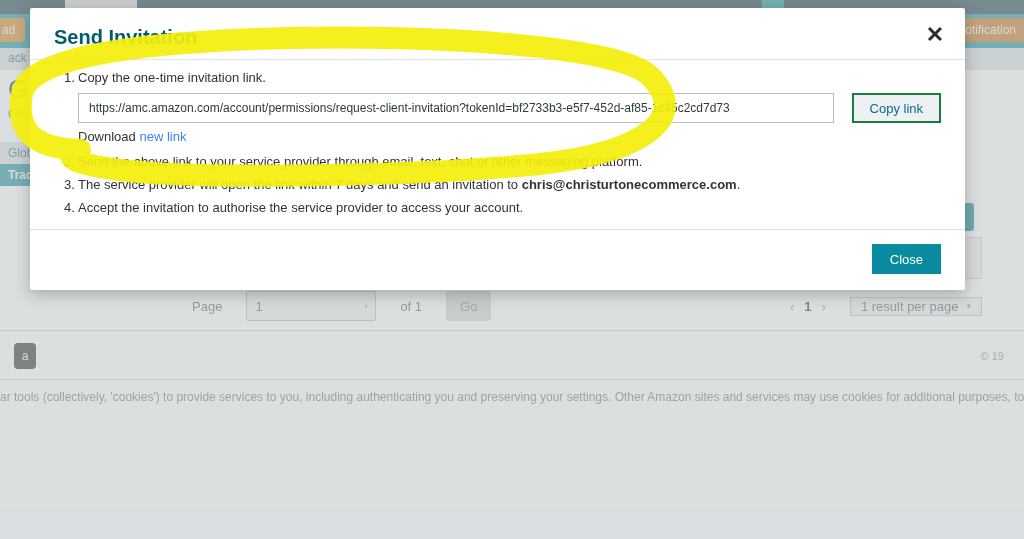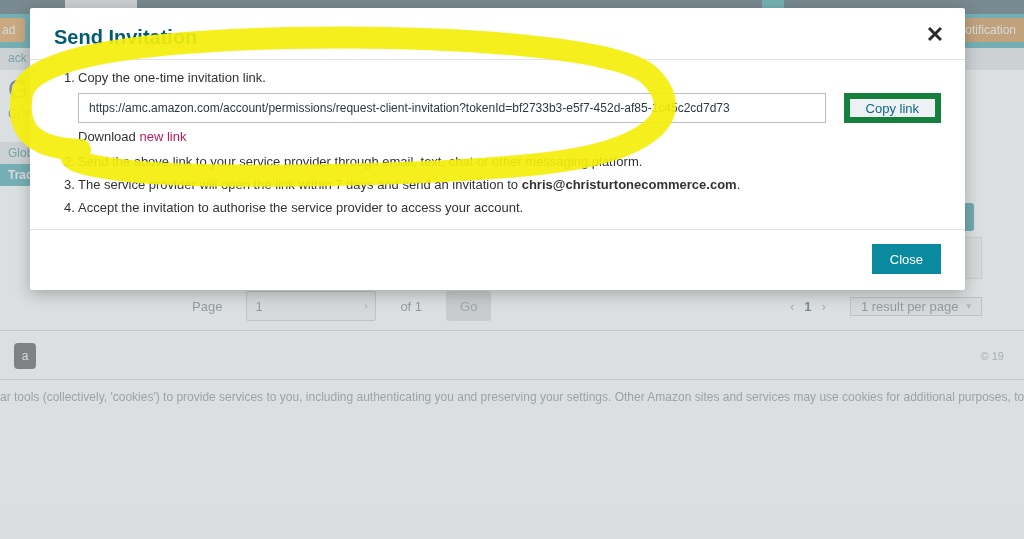--- a/index.html
+++ b/index.html
@@ -233,30 +233,30 @@
     padding: 0 10px;
     font-size: 12px;
     font-family: inherit;
     color: #2b3a42;
     background: #fff;
   }
   .copy-btn {
     height: 30px;
     padding: 0 16px;
     background: #eef1f3;
-    border: 6px solid #15803d;
+    border: 2px solid #15803d;
     color: #0a6b85;
     font-size: 13px;
     cursor: pointer;
   }
   .gen-row {
     margin: 4px 0 10px 24px;
     font-size: 13px;
   }
-  .gen-row a { color: #be185d; text-decoration: none; }
+  .gen-row a { color: #3b82f6; text-decoration: none; }
   .close-btn {
     float: right;
     margin: 14px 24px 0 0;
     height: 30px; padding: 4px 18px;
     background: #0a8a9f;
     color: #fff;
     border: none;
     font-size: 13px;
     cursor: pointer;
   }

